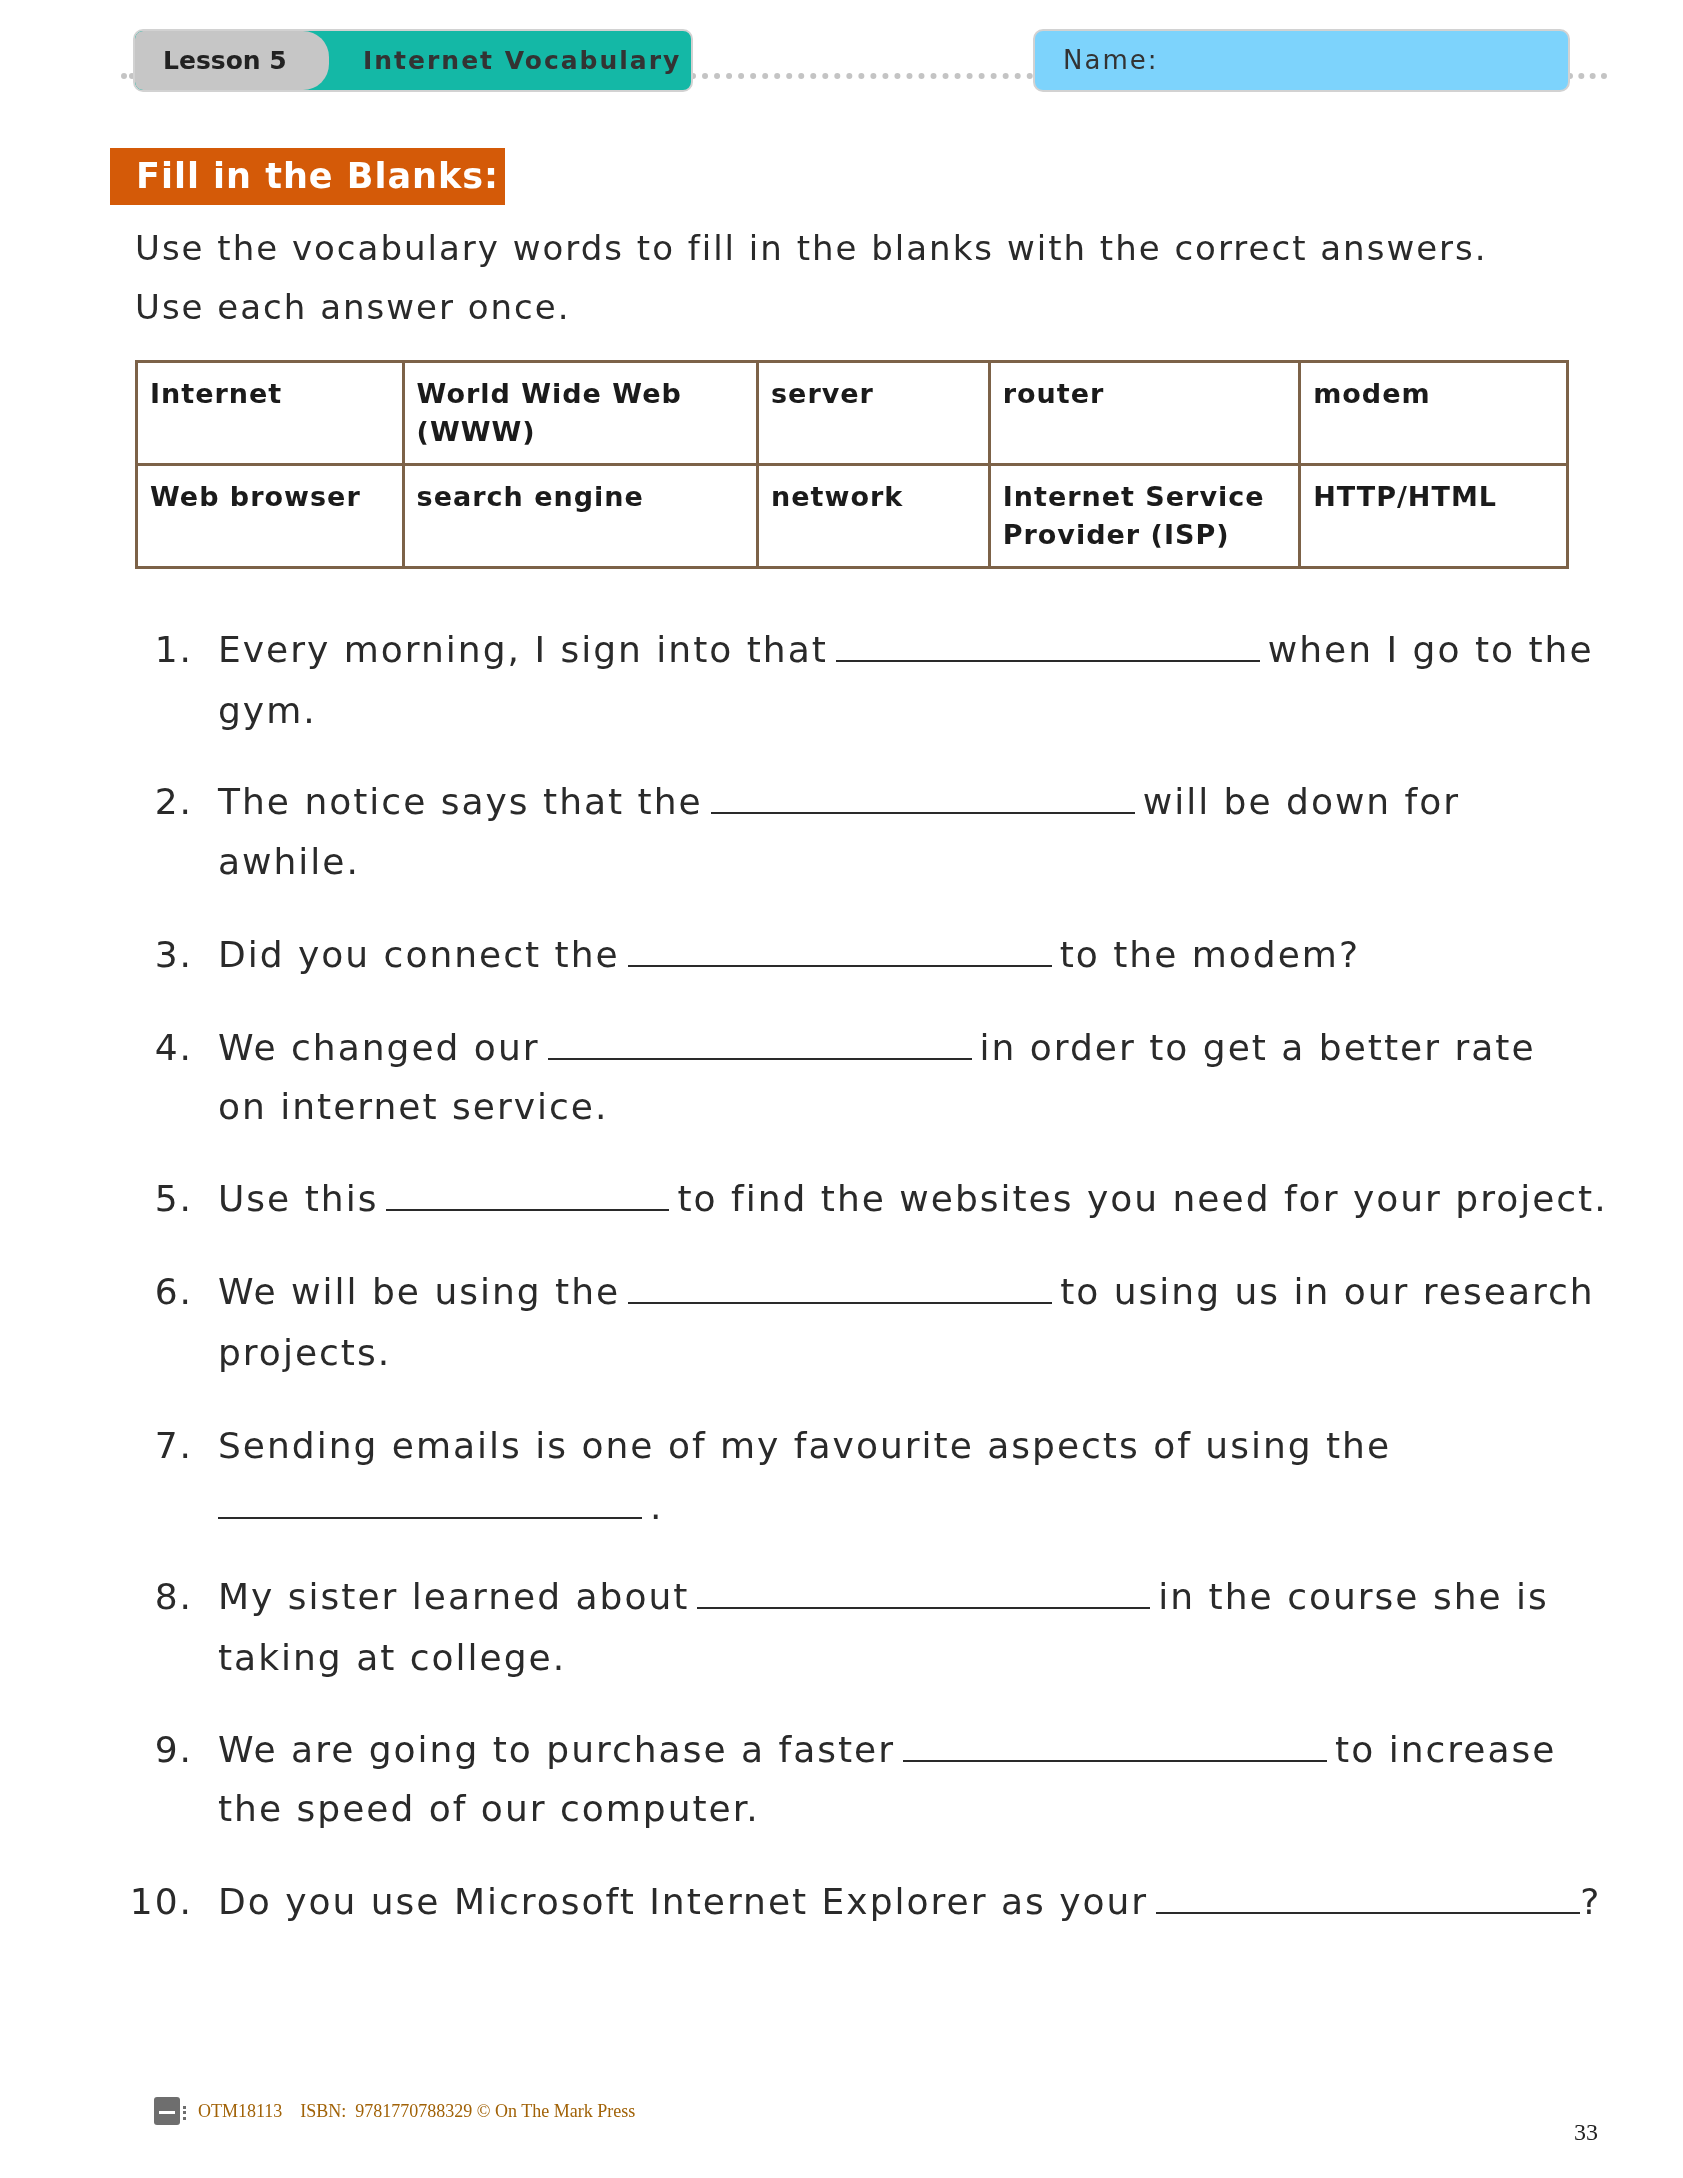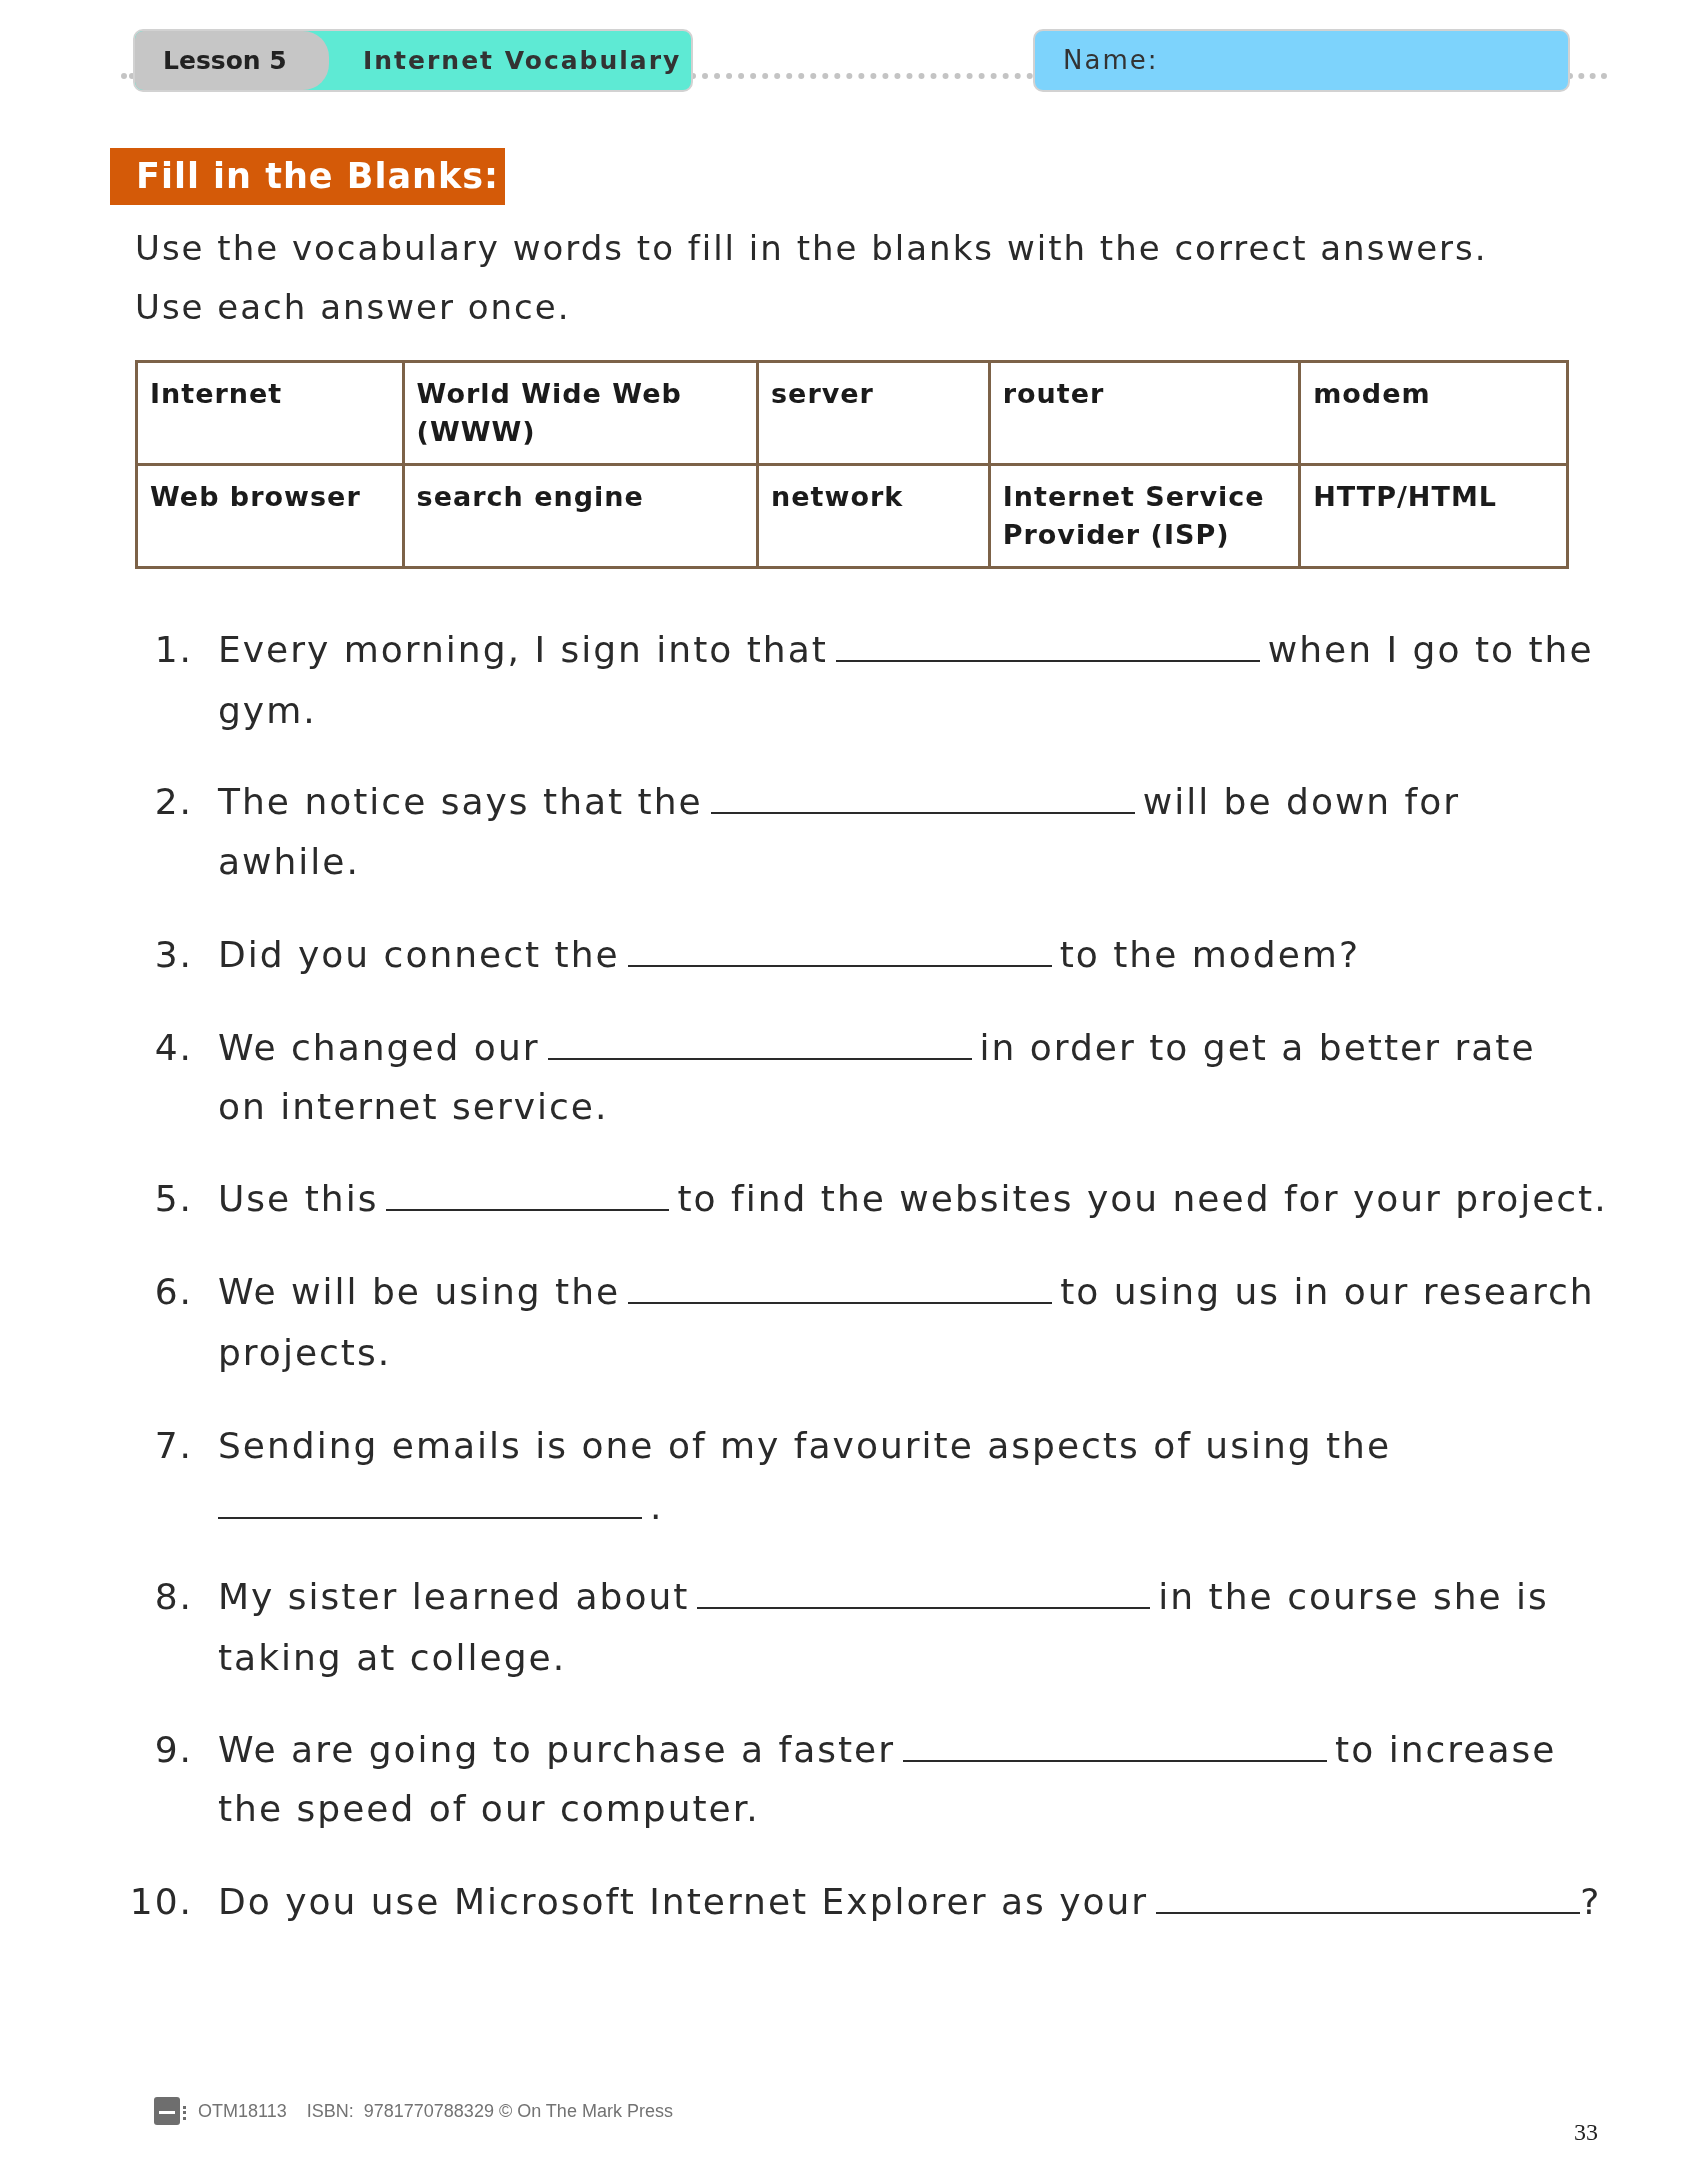--- a/index.html
+++ b/index.html
@@ -1,19 +1,19 @@
 <!DOCTYPE html>
 <html><head>
 <meta charset="utf-8">
 <style>
   html, body { margin:0; padding:0; background:#ffffff; }
   body { width:1683px; height:2178px; position:relative; overflow:hidden; font-family:"DejaVu Sans", sans-serif; color:#1a1a1a; }
   
   .dots { position:absolute; height:0; border-top:6px dotted #c4c4c4; }
-  .lesson-wrap { position:absolute; left:133px; top:29px; width:556px; height:59px; border:2px solid #d2d2d2; border-radius:10px; background:#5eead4; overflow:hidden; }
+  .lesson-wrap { position:absolute; left:133px; top:29px; width:556px; height:59px; border:2px solid #d2d2d2; border-radius:10px; background:#14b8a6; overflow:hidden; }
   .lesson-tab { position:absolute; left:0; top:0; width:194px; height:59px; background:#c6c6c6; border-radius:8px 26px 26px 8px; }
   .lesson-label { position:absolute; left:28px; top:15px; font-size:25px; font-weight:bold; color:#222; }
   .lesson-title { position:absolute; left:228px; top:15px; font-size:25px; color:#333; letter-spacing:2px; font-weight:700; }
   .name-box { position:absolute; left:1033px; top:29px; width:533px; height:59px; border:2px solid #d2d2d2; border-radius:10px; background:#7dd3fc; }
   .name-label { position:absolute; left:28px; top:14px; font-size:26px; color:#333; letter-spacing:2px; }
   
   .section-head { position:absolute; left:110px; top:148px; width:395px; height:57px; background:#d45a08;text-align:center; }
   .section-head span { position:absolute; left:26px; top:8px; font-size:35px; font-weight:bold; color:#fff; letter-spacing:1px; }
   .instr { position:absolute; left:135px; font-size:34px; color:#2a2a2a; letter-spacing:2px; }
   
@@ -21,21 +21,21 @@
   table.vocab td { border:3px solid #7c6248; vertical-align:top; padding:12px 12px; font-size:27px; font-weight:bold; color:#1b1b1b; line-height:38px; letter-spacing:1px; }
   
   .q { position:absolute; left:0; width:1683px; font-size:36px; color:#2a2a2a; letter-spacing:2px; }
   .q-num { position:absolute; right:1490px; text-align:right; white-space:nowrap; }
   .q-text { position:absolute; left:218px; white-space:nowrap; }
   .blank { display:inline-block; border-bottom:2px solid #2a2a2a; height:30px; vertical-align:baseline; margin:0 8px; }
   
   .footer-icon { position:absolute; left:154px; top:2097px; width:26px; height:28px; background:#6e6e6e; border-radius:3px; }
   .footer-icon::before { content:""; position:absolute; left:5px; top:14px; width:16px; height:3px; background:#fff; }
   .footer-icon::after { content:""; position:absolute; right:-6px; top:9px; width:6px; height:14px; border-right:3px dotted #6e6e6e; }
-  .footer-text { position:absolute; left:198px; top:2101px; font-family:Liberation Sans, sans-serif; font-size:18px; color:#737373; white-space:pre; }
+  .footer-text { position:absolute; left:198px; top:2101px; font-family:Liberation Serif, serif; font-size:18px; color:#a16207; white-space:pre; }
   .page-num { position:absolute; left:1574px; top:2119px; font-family:"Liberation Serif", serif; font-size:24px; color:#222;text-align:right; }
 </style>
 </head>
 <body>
 
 <div class="dots" style="left:121px; top:73px; width:14px;"></div>
 <div class="dots" style="left:690px; top:73px; width:343px;"></div>
 <div class="dots" style="left:1567px; top:73px; width:40px;"></div>
 
 <div class="lesson-wrap">

